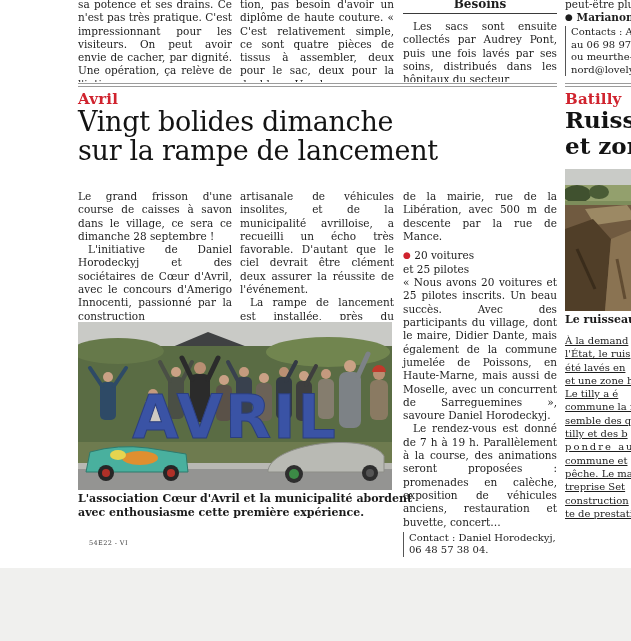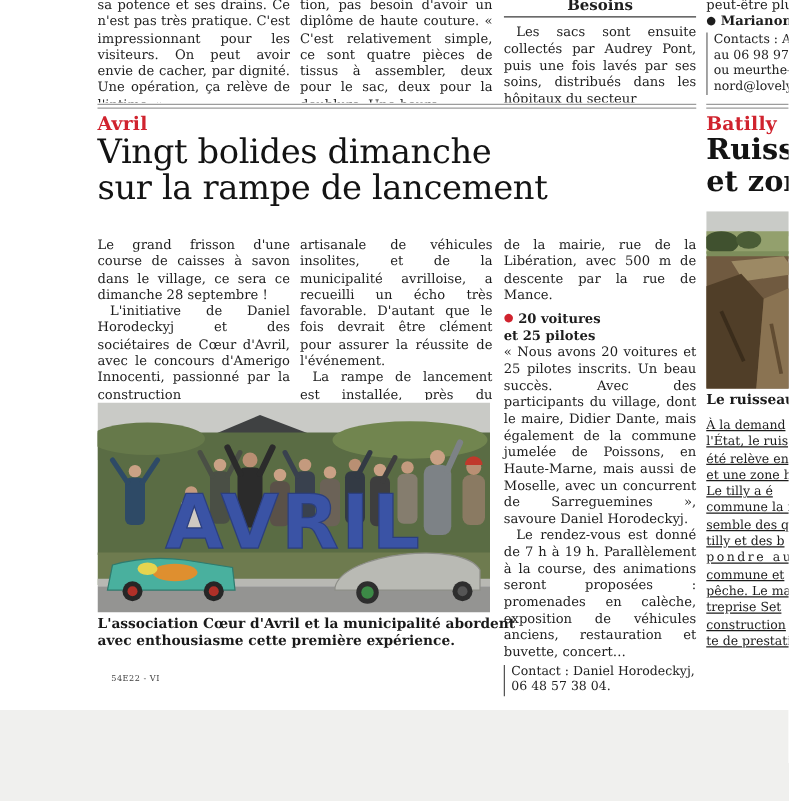--- a/index.html
+++ b/index.html
@@ -12,21 +12,21 @@
   .indent{text-indent:10px;}
   .mt{margin-top:6px;}
   .clip{overflow:hidden;}
   .nowrap{white-space:nowrap;}
   .dblrule{height:2px;border-top:1px solid #9c9c9c;border-bottom:1px solid #9c9c9c;}
   .kicker{font-weight:bold;font-size:15px;color:var(--red);letter-spacing:0.2px;}
   .headline{font-weight:normal;font-size:27px;line-height:29px;color:#131313;letter-spacing:-0.3px;}
   .bat-headline{font-weight:bold;font-size:23px;line-height:26px;color:#131313;white-space:nowrap;}
   .besoins-head{font-weight:bold;font-size:12px;text-align:center;}
   .besoins-rule{border-bottom:1.5px solid #3a3a3a;margin-top:2px;}
-  .subhead{font-weight:bold;font-size:10.5px;line-height:13.5px;}
+  .subhead{font-weight:normal;font-size:10.5px;line-height:13.5px;}
   .dot{color:var(--red);font-size:9px;vertical-align:1px;}
   .blackdot{font-size:9px;vertical-align:1px;}
   .byline{font-weight:bold;font-size:10.5px;line-height:12px;white-space:nowrap;}
   .contact{font-size:10px;line-height:12.5px;border-left:1px solid #555;padding-left:5px;
            margin-top:3px;color:#222;text-align:left;}
   .caption{font-weight:bold;font-size:11px;line-height:13.5px;color:#1a1a1a;text-align:left;}
   .batline{font-size:10px;line-height:13.3px;white-space:nowrap;text-decoration:underline;}
   .marker{font-size:6.5px;color:#444;letter-spacing:0.4px;padding-left:11px;}
   .bottomband{background:#f0f0ee;}
 </style>
@@ -68,21 +68,21 @@
     <div>Vingt bolides dimanche</div>
     <div>sur la rampe de lancement</div>
   </div>
 
   <div class="abs bodytext clip" style="left:78px;top:190px;width:154px;max-height:130px">
     <p>Le grand frisson d'une course de caisses à savon dans le village, ce sera ce dimanche 28 septembre !</p>
     <p class="indent">L'initiative de Daniel Horodeckyj et des sociétaires de Cœur d'Avril, avec le concours d'Amerigo Innocenti, passionné par la construction</p>
   </div>
 
   <div class="abs bodytext clip" style="left:240px;top:190px;width:154px;max-height:130px">
-    <p>artisanale de véhicules insolites, et de la municipalité avrilloise, a recueilli un écho très favorable. D'autant que le fois devrait être clément pour assurer la réussite de l'événement.</p>
+    <p>artisanale de véhicules insolites, et de la municipalité avrilloise, a recueilli un écho très favorable. D'autant que le ciel devrait être clément deux assurer la réussite de l'événement.</p>
     <p class="indent">La rampe de lancement est installée, près du croisement</p>
   </div>
 
   <div class="abs bodytext" style="left:403px;top:190px;width:154px">
     <p>de la mairie, rue de la Libération, avec 500 m de descente par la rue de Mance.</p>
     <div class="subhead mt">
       <span class="dot">●</span>
       <span>20 voitures</span>
     </div>
     <div class="subhead">et 25 pilotes</div>
@@ -212,21 +212,21 @@
       <line x1="12" y1="80" x2="30" y2="120" stroke="#3a2c1b" stroke-width="3"></line>
       <line x1="52" y1="90" x2="60" y2="130" stroke="#614c32" stroke-width="3"></line>
     </svg>
   </div>
 
   <div class="abs caption nowrap" style="left:565px;top:313px">Le ruisseau</div>
 
   <div class="abs" style="left:565px;top:334px;width:66px">
     <div class="batline">À la demand</div>
     <div class="batline">l'État, le ruis</div>
-    <div class="batline">été relève en</div>
+    <div class="batline">été lavés en</div>
     <div class="batline">et une zone h</div>
     <div class="batline">Le tilly a é</div>
     <div class="batline">commune la re</div>
     <div class="batline">semble des q</div>
     <div class="batline">tilly et des b</div>
     <div class="batline" style="letter-spacing:2px">pondre au</div>
     <div class="batline">commune et</div>
     <div class="batline">pêche. Le ma</div>
     <div class="batline">treprise Set</div>
     <div class="batline">construction</div>

